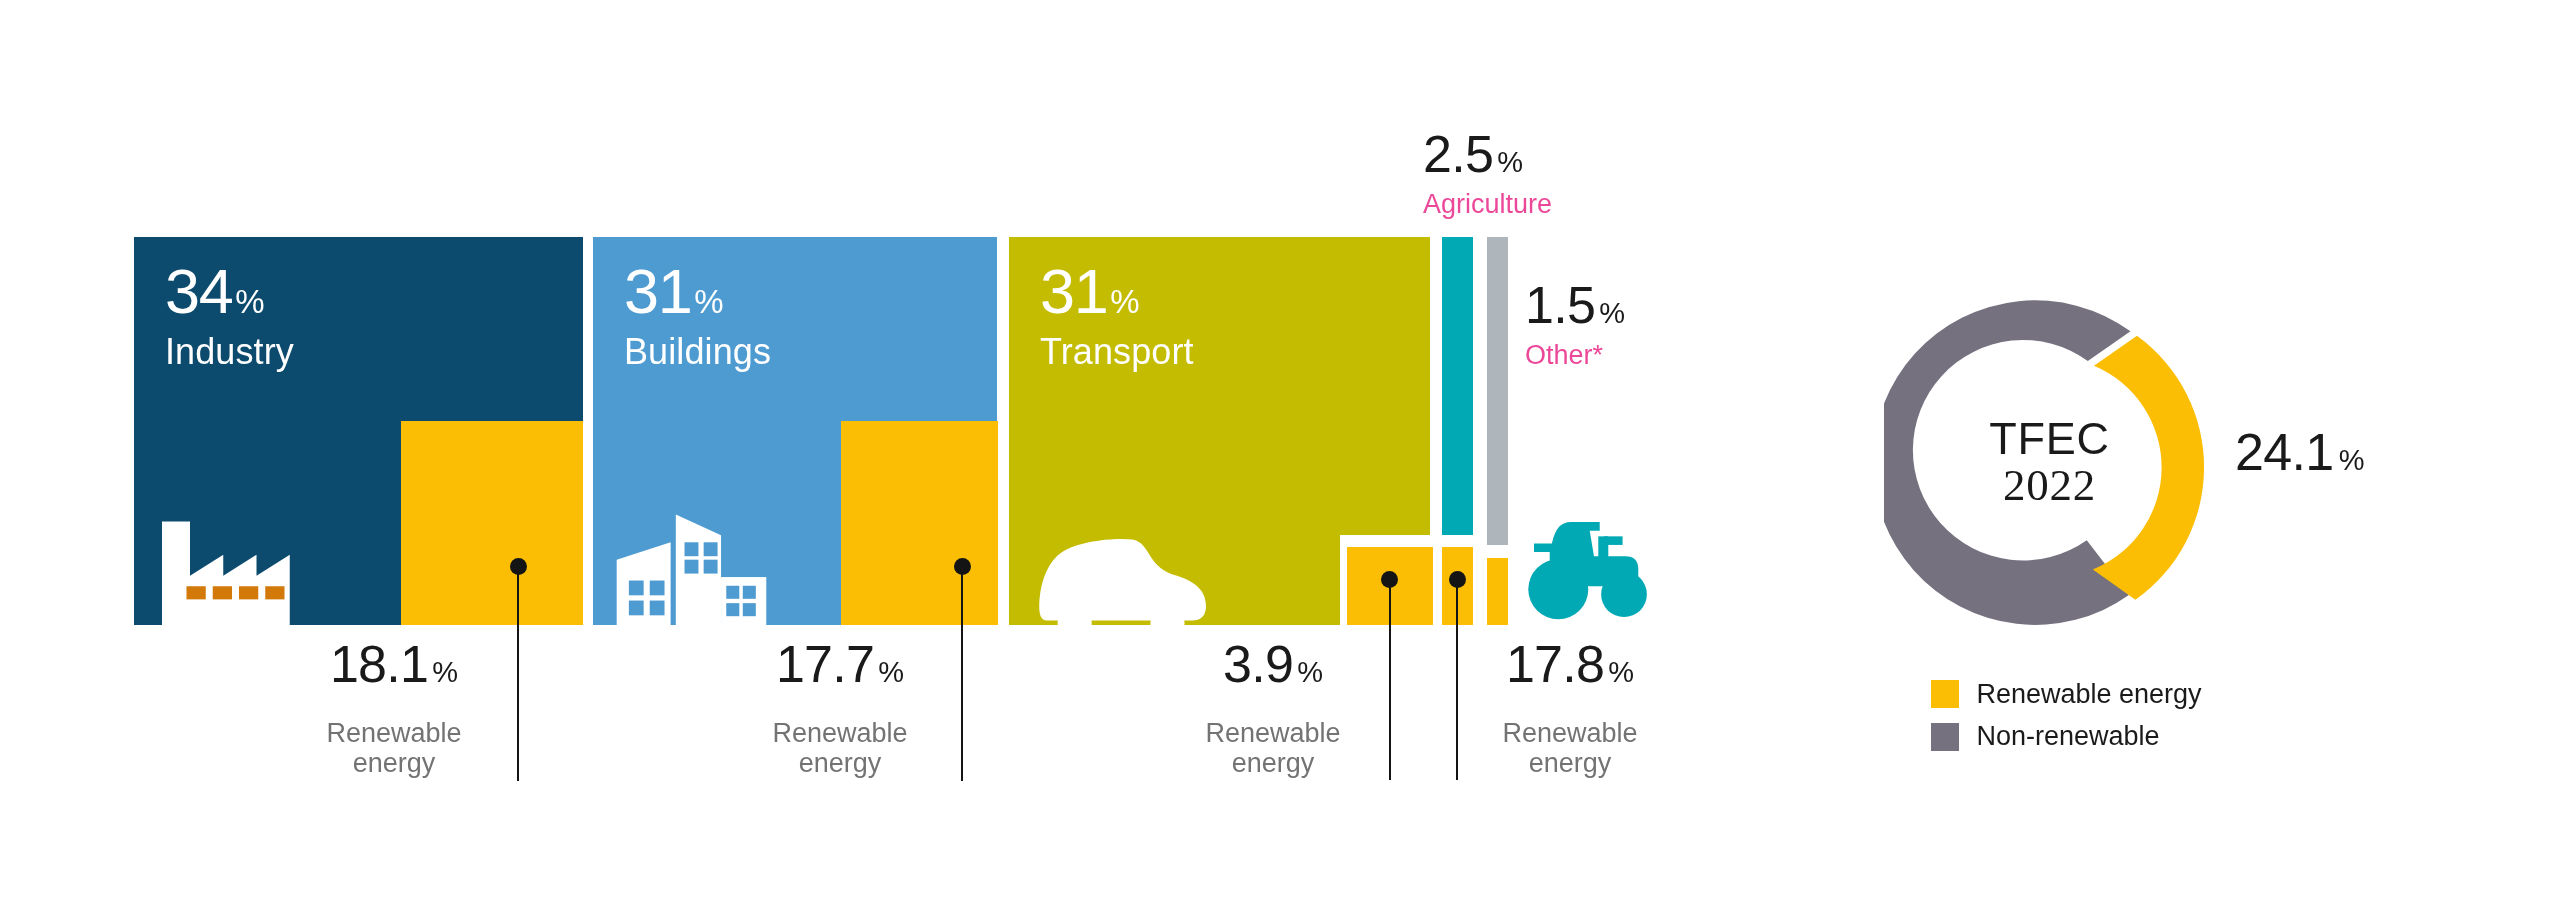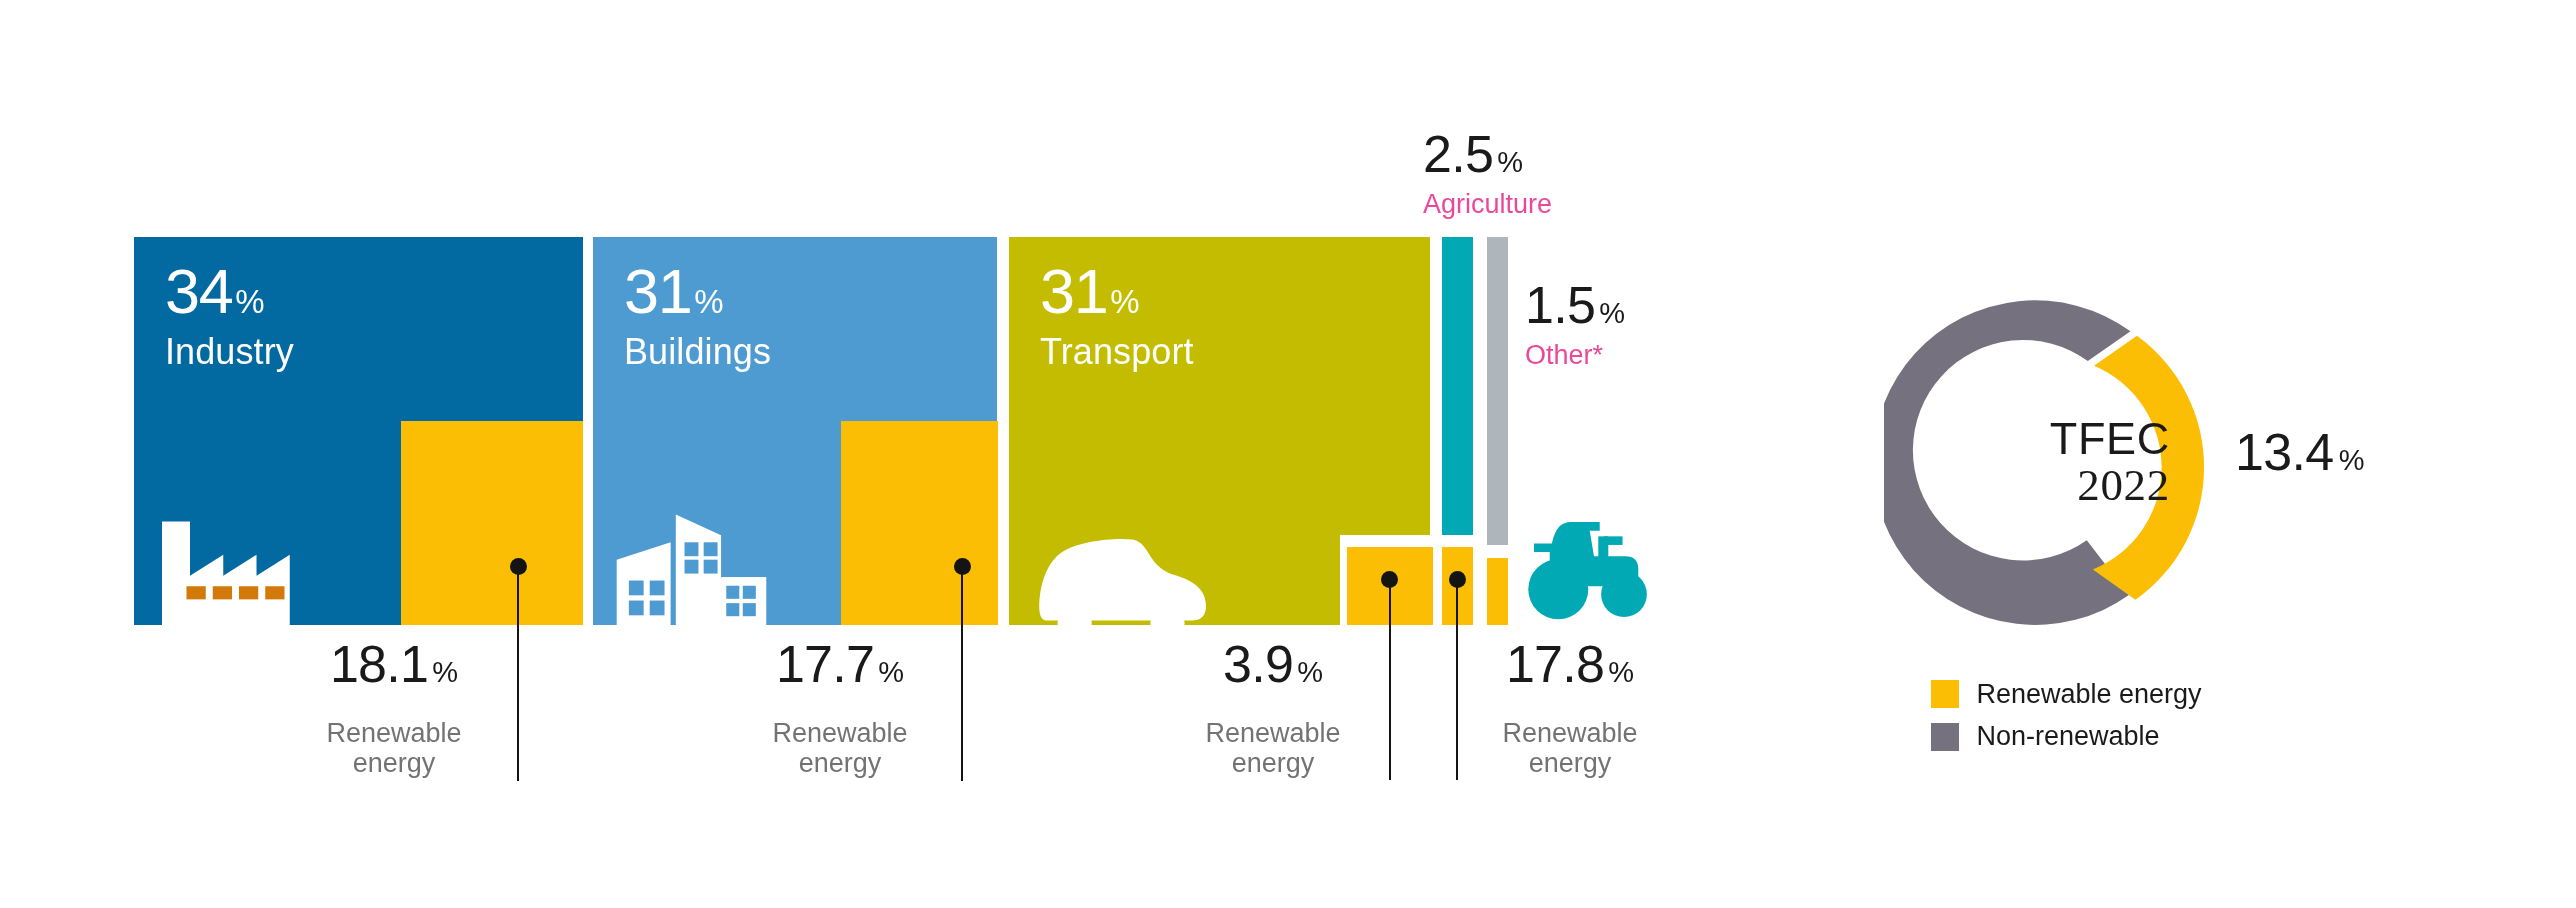--- a/index.html
+++ b/index.html
@@ -76,21 +76,21 @@
   .legend-swatch{width:28px;height:28px;flex:0 0 auto;}
   .legend-text{font-size:27px;color:#1a1a1a;margin-left:17.4px;white-space:nowrap;line-height:1;}
 </style>
 </head>
 <body>
 
 <div id="stage">
 
   <div class="abs" style="left:0;top:0;width:1751px;height:909px;">
 
-    <div class="sector-bar" style="left:134px;width:449px;height:388px;bottom:284px;background:#0369a1;overflow:hidden;">
+    <div class="sector-bar" style="left:134px;width:449px;height:388px;bottom:284px;background:#0c4a6e;overflow:hidden;">
 
       <svg class="icon-svg" viewBox="0 0 200 140" width="175" height="123" style="left:21.4px;bottom:-6.7px;">
         <path fill="#ffffff" d="M8 14 h32 v62 l38 -24 v24 l38 -24 v24 l38 -24 v88 H8 Z"></path>
         <rect x="36" y="88" width="22" height="15" fill="#D2790A"></rect>
         <rect x="66" y="88" width="22" height="15" fill="#D2790A"></rect>
         <rect x="96" y="88" width="22" height="15" fill="#D2790A"></rect>
         <rect x="126" y="88" width="22" height="15" fill="#D2790A"></rect>
       </svg>
       <div class="sector-label">
         <span class="sector-pct"><span>34</span><span class="u">%</span></span>
@@ -215,27 +215,27 @@
                Z"></path>
 
       <path fill="#FBBE04" d="M 314.4 247.9
                L 378.8 203.1
                A 243 243 0 0 1 376.4 598.4
                L 312.7 553.0
                A 165 165 0 0 0 314.4 247.9
                Z"></path>
     </svg>
 
-    <div class="donut-center-text" style="left:45px;top:215px;width:241px;text-align:right;">
+    <div class="donut-center-text" style="left:45px;top:215px;width:241px;">
       <span class="l1">TFEC</span>
       <span class="l2">2022</span>
     </div>
 
     <div class="donut-value" style="left:351px;top:222px;">
-      <span>13.4</span><span class="u">%</span>
+      <span>24.1</span><span class="u">%</span>
     </div>
 
     <div class="legend" style="left:47px;top:480px;">
       <div class="legend-row">
         <span class="legend-swatch" style="background:#FBBE04;"></span>
         <span class="legend-text">Renewable energy</span>
       </div>
       <div class="legend-row">
         <span class="legend-swatch" style="background:#75717F;"></span>
         <span class="legend-text">Non-renewable</span>

